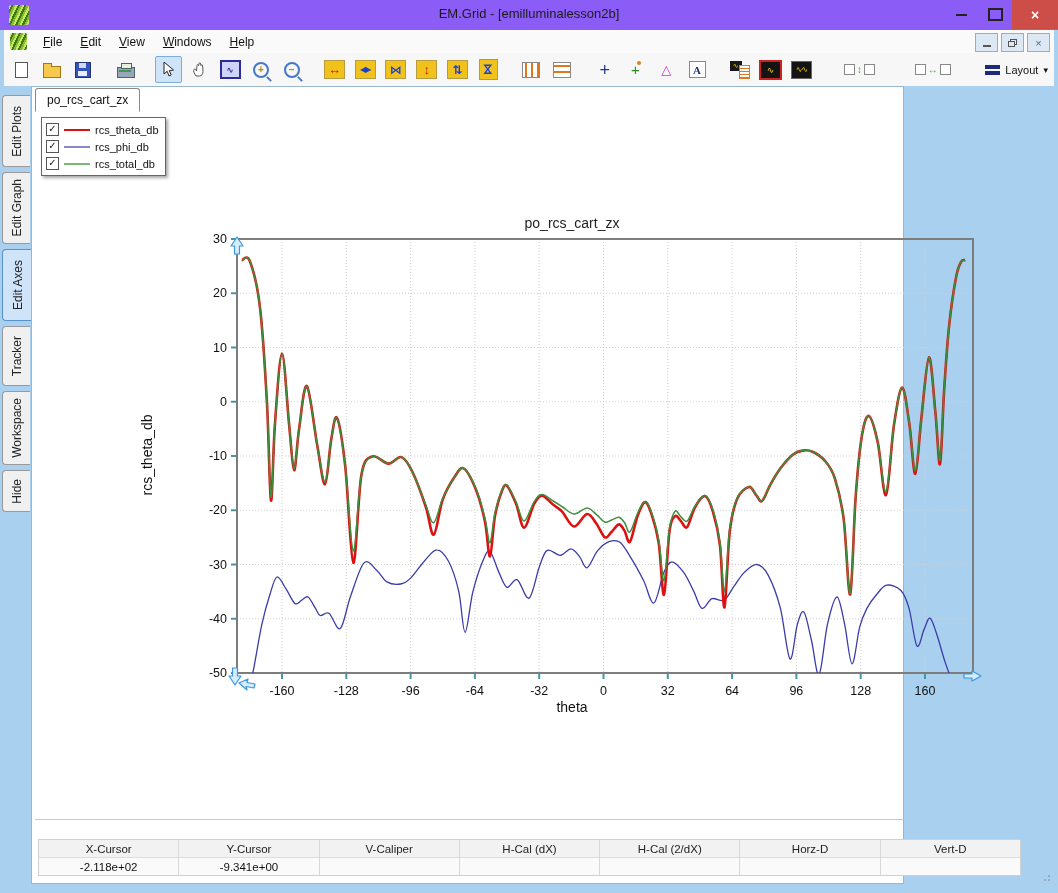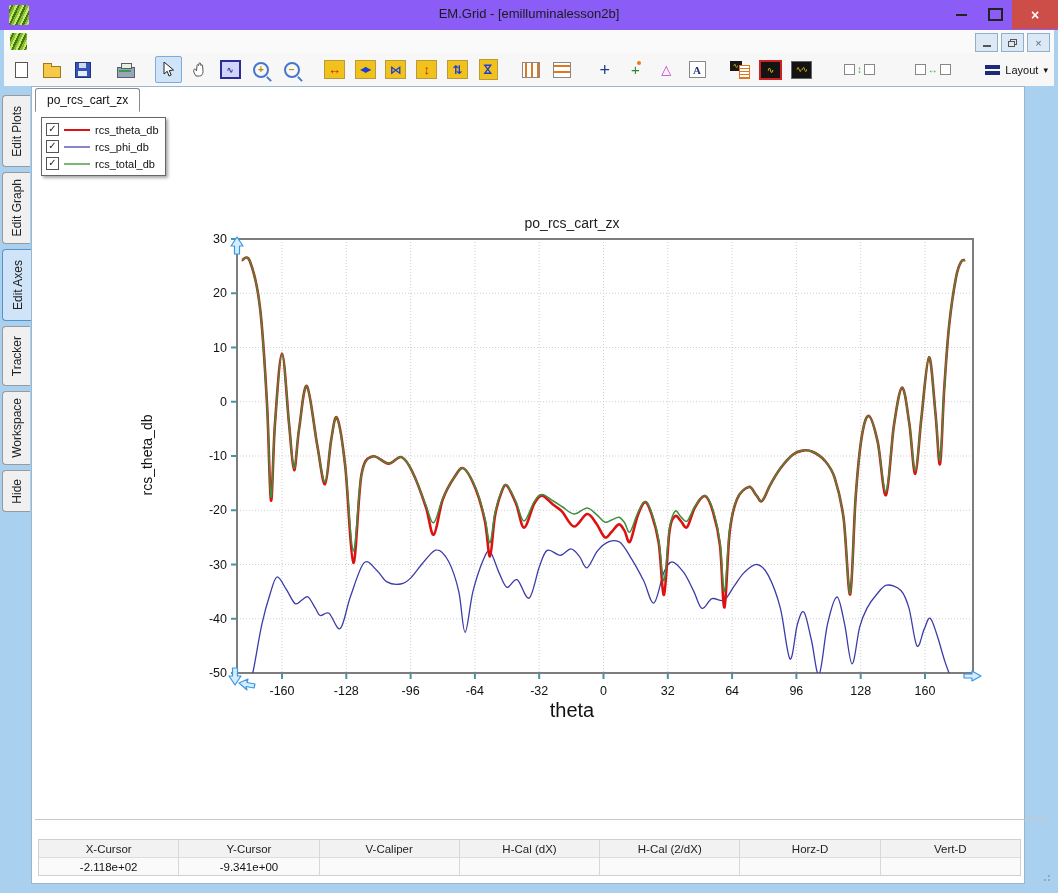--- a/index.html
+++ b/index.html
@@ -96,37 +96,37 @@
     linear-gradient(180deg,#1b2a7a 0 4px,#f7f7f7 4px 6px,#1b2a7a 6px 10px);}
   .layout-label{font-size:11px;color:#111;}
   .layout-caret{font-size:9px;color:#111;}
   
   .sidebar{position:absolute;left:0;top:86px;width:31px;height:780px;}
   .side-tab{position:absolute;left:2px;width:27px;background:#f0f0f0;border:1px solid #9a9a9a;
     border-right:none;border-radius:4px 0 0 4px;display:flex;align-items:center;justify-content:center;}
   .side-tab span{writing-mode:vertical-rl;transform:rotate(180deg);font-size:12px;color:#222;white-space:nowrap;}
   .side-tab.active{background:#cfe4f8;border-color:#5a92c8;left:2px;width:29px;}
   
-  .client{position:absolute;left:31px;top:86px;width:994px;height:798px;background:#fff;
+  .client{position:absolute;left:31px;top:86px;width:873px;height:798px;background:#fff;
     border:1px solid #9ab6cc;box-sizing:border-box;}
   .doc-tab{position:absolute;left:3px;top:1px;height:22px;padding:0 11px;background:#fff;
     border:1px solid #8a8a8a;border-bottom:1px solid #fff;border-radius:3px 3px 0 0;
     display:flex;align-items:center;font-size:12px;color:#111;z-index:5;}
   
   .legend{position:absolute;left:9px;top:30px;min-width:110px;background:#fff;border:1px solid #666;
     box-shadow:2px 2px 3px rgba(0,0,0,.35);padding:3px 6px 3px 4px;z-index:6;}
   .lg-row{display:flex;align-items:center;height:17px;gap:5px;}
   .lg-check{width:11px;height:11px;border:1px solid #555;background:#fff;font-size:10px;line-height:10px;
     text-align:center;color:#222;}
   .lg-line{width:26px;height:0;border-top:2px solid #000;}
   .lg-label{font-size:11px;color:#111;}
   
   .chart-title{position:absolute;left:380px;top:128px;width:320px;text-align:center;
     font-size:14px;color:#222;}
-  .x-label{position:absolute;left:480px;top:612px;width:120px;text-align:center;font-size:20px;color:#111;}
+  .x-label{position:absolute;left:480px;top:612px;width:120px;text-align:center;font-size:14px;color:#111;}
   .y-label{position:absolute;left:60px;top:360px;width:110px;text-align:center;font-size:14px;color:#111;
     transform:rotate(-90deg);transform-origin:center;}
   #chart-svg{position:absolute;left:130px;top:140px;}
   
   .status-sep{position:absolute;left:3px;top:732px;width:1014px;border-top:1px solid #c8c8c8;}
   .statusbar{position:absolute;left:6px;top:736px;width:981px;border:1px solid #d0d0d0;
     display:flex;margin-top:16px;}
   .st-col{flex:1;border-right:1px solid #d8d8d8;}
   .st-col:last-child{border-right:none;}
   .st-head{height:17px;background:#f2f2f2;border-bottom:1px solid #ddd;display:flex;align-items:center;
@@ -150,20 +150,27 @@
       <i></i>
     </div>
   <div class="cap-btn btn-max">
       <i></i>
     </div>
   <div class="cap-btn btn-close">×</div>
 </div>
 
 <div class="menubar">
   <div class="menu-leaf"></div>
+  <div class="menu-items" id="menu-items">
+      <span class="menu-item">File</span>
+      <span class="menu-item">Edit</span>
+      <span class="menu-item">View</span>
+      <span class="menu-item">Windows</span>
+      <span class="menu-item">Help</span>
+    </div>
   <div class="mdi-controls">
     <div class="mdi-btn">
         <span class="bar"></span>
       </div>
     <div class="mdi-btn">
         <span class="restore">
           <i></i>
           <i></i>
         </span>
       </div>

